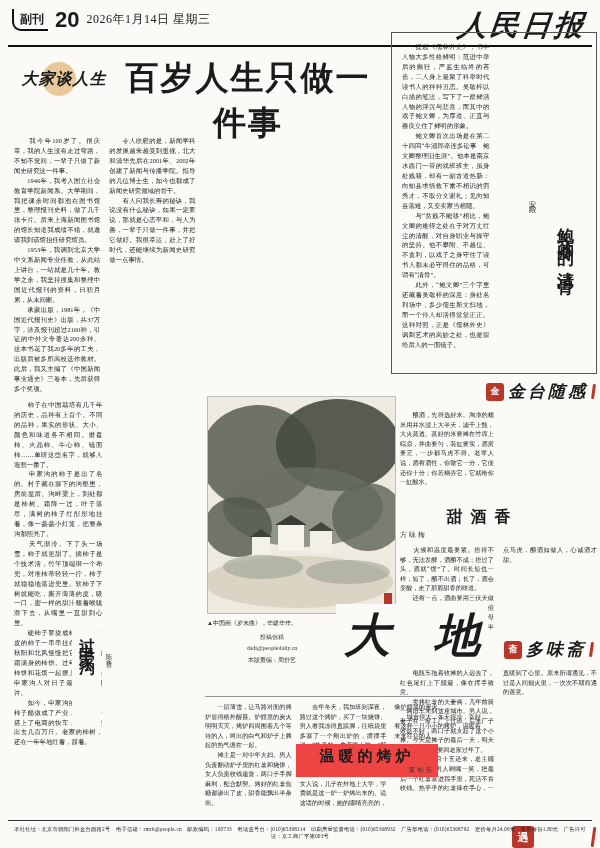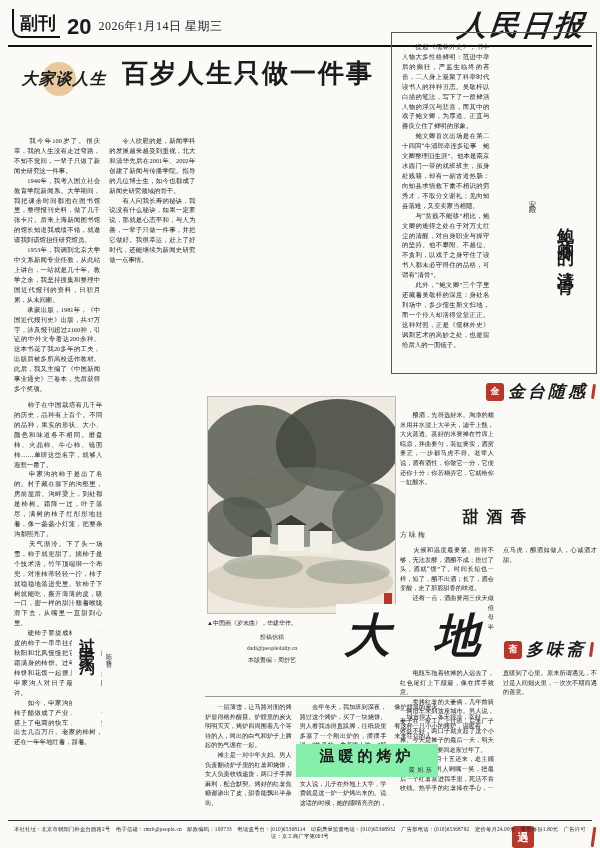--- a/index.html
+++ b/index.html
@@ -5,41 +5,41 @@
   * { margin:0; padding:0; box-sizing:border-box; }
   html,body { background:#888; }
   .page {
     position:relative; width:600px; height:848px; margin:0 auto;
     background:#fbfaf6; overflow:hidden; color:#1b1b1b;
     font-family:"Liberation Serif", serif;
   }
   .abs { position:absolute; }
   
   .hdr-left { left:12px; top:9px; display:flex; align-items:flex-end; gap:7px; }
-  .sec-name { font-family:"Liberation Sans",sans-serif; font-weight:700; font-size:18px;
+  .sec-name { font-family:"Liberation Sans",sans-serif; font-weight:700; font-size:12px;
     border-left:2px solid #111; border-bottom:2px solid #111; border-radius:0 0 0 9px;
     padding:2px 4px 1px 6px; }
   .sec-num { font-family:"Liberation Sans",sans-serif; font-weight:700; font-size:22px; line-height:1; }
   .hdr-date { font-size:12px; padding-bottom:3px; letter-spacing:.5px; }
   .masthead { right:14px; top:6px; font-size:29px; font-weight:900; font-style:italic;
     letter-spacing:3px; font-family:"Liberation Serif",serif; transform:skewX(-6deg); }
   .hdr-rule { left:8px; top:45px; width:584px; border-top:2px solid #111; }
   
   .art-body { white-space:pre-line; text-align:justify; overflow:hidden;
     column-fill:auto; line-height:1.55; color:#222; }
   .c2 { column-count:2; column-gap:9px; }
   .c3 { column-count:3; column-gap:8px; }
   .c4 { column-count:4; column-gap:9px; }
   
   .badge { left:16px; top:60px; width:96px; height:40px; }
   .badge-circle { position:absolute; left:26px; top:2px; width:34px; height:34px;
     border-radius:50%; background:#e3b77e; opacity:.75; }
   .badge-text { position:absolute; left:0; top:9px; width:96px; text-align:center;
     font-size:16px; font-weight:900; font-style:italic; letter-spacing:1px; }
-  .main-title { left:112px; top:56px; width:272px; text-align:center; font-size:26px;
+  .main-title { left:112px; top:56px; width:272px; text-align:center; font-size:33px;
     font-weight:900; letter-spacing:2px; font-family:"Liberation Sans",sans-serif; }
   .main-author { left:112px; top:110px; width:272px; text-align:center; font-size:8px;
     letter-spacing:3px; color:#333; }
   .main-body { left:14px; top:136px; width:372px; height:258px; font-size:6.4px; }
   
   .box-art { left:391px; top:32px; width:206px; height:342px; border:1px solid #555;
     padding:9px 10px; }
   .box-body { width:100%; height:100%; font-size:6.4px; }
   .v-title { position:absolute; right:16px; top:104px; writing-mode:vertical-rl;
     font-size:17px; font-weight:900; letter-spacing:7px; background:#fbfaf6;
@@ -53,21 +53,21 @@
     font-family:"Liberation Sans",sans-serif; }
   .seal-sm { width:18px; height:18px; font-size:9px; }
   .seal-lg { width:22px; height:22px; font-size:11px; }
   .callig-text { font-weight:900; font-style:italic; letter-spacing:3px; }
   .red-tick { width:3px; height:15px; background:#b8362a; transform:rotate(8deg); border-radius:2px; }
   .lbl-jintai { left:486px; top:380px; }
   .lbl-duowei { left:504px; top:638px; }
   .lbl-yujian { left:512px; top:798px; }
   
   .jintai-body { left:400px; top:410px; width:197px; height:93px; font-size:6.2px; }
-  .tj-title { left:400px; top:507px; width:197px; text-align:center; font-size:16px;
+  .tj-title { left:384px; top:507px; width:197px; text-align:center; font-size:16px;
     font-weight:900; letter-spacing:8px; font-family:"Liberation Sans",sans-serif; }
   .tj-author { left:400px; top:530px; width:197px; text-align:left; font-size:7px;
     letter-spacing:2px; color:#333; }
   .tj-body { left:400px; top:545px; width:197px; height:90px; font-size:6.2px; }
   .yj-body { left:400px; top:668px; width:197px; height:127px; font-size:6.2px; }
   
   .painting { left:207px; top:396px; width:189px; height:218px; background:#eee9dd;
     border:1px solid #bbb; overflow:hidden; }
   .painting svg { display:block; }
   .pt-caption { left:207px; top:619px; width:130px; font-size:6px; color:#222; }
@@ -79,21 +79,21 @@
   
   .gs-body { left:14px; top:400px; width:186px; height:414px; font-size:6.4px; }
   .gs-title { position:absolute; left:72px; top:620px; writing-mode:vertical-rl;
     font-size:16px; font-weight:900; letter-spacing:7px; background:#fbfaf6;
     padding:5px 4px; height:108px; }
   .gs-author { position:absolute; left:103px; top:646px; writing-mode:vertical-rl;
     font-size:6.5px; letter-spacing:4px; background:#fbfaf6; padding:2px 1px; color:#333; }
   
   .kl-rule { left:205px; top:696px; width:276px; border-top:1px solid #999; }
   .kl-body { left:205px; top:702px; width:276px; height:112px; font-size:6.2px; }
-  .kl-title-wrap { left:296px; top:744px; width:142px; background:#86efac;
+  .kl-title-wrap { left:296px; top:744px; width:142px; background:#ef4444;
     padding:3px 4px 2px; text-align:center; }
   .kl-title { font-size:15px; font-weight:900; letter-spacing:4px;
     font-family:"Liberation Sans",sans-serif; }
   .kl-author { font-size:6.5px; text-align:right; color:#333; letter-spacing:2px; }
   
   .ft-rule { left:8px; top:820px; width:584px; border-top:1px solid #333; }
   .ft-text { left:10px; top:826px; width:580px; text-align:center; font-size:5.3px;
     color:#222; letter-spacing:.2px; }
 </style>
 </head>

